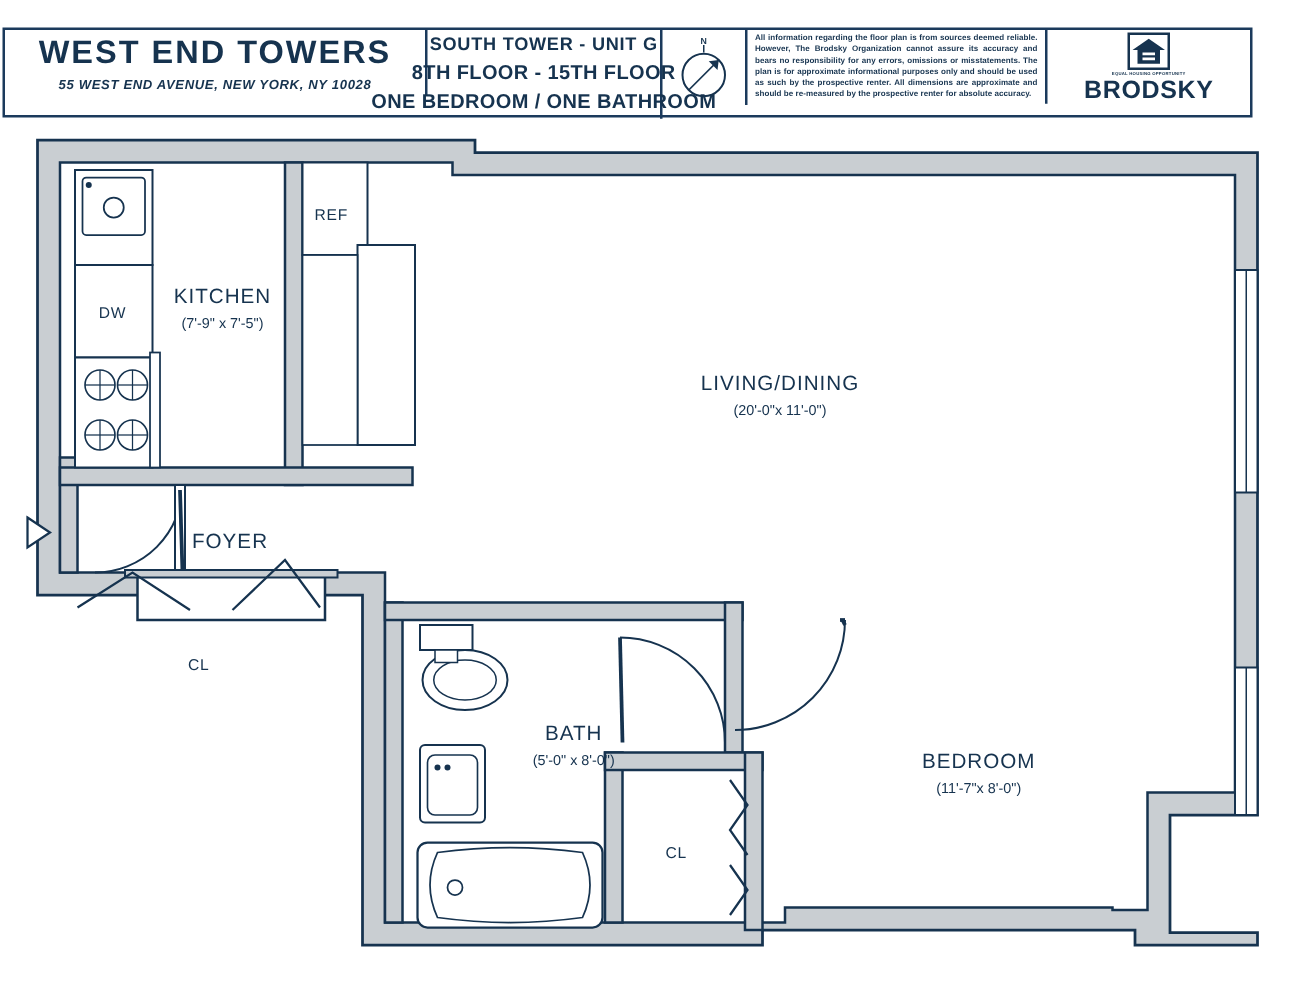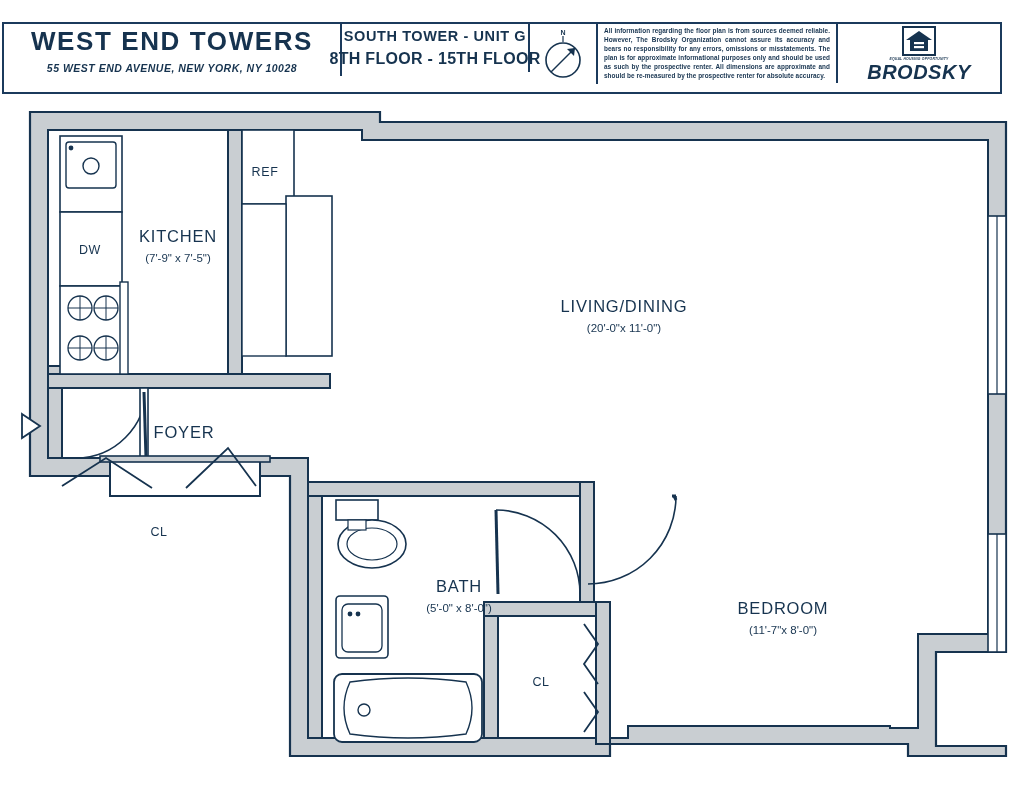--- a/index.html
+++ b/index.html
@@ -80,21 +80,21 @@
   .cell-disclaimer { width: 240px; justify-content: center; align-items: flex-start; }
   .disclaimer-text {
     font-size: 6.4px;
     line-height: 1.42;
     text-align: justify;
     color: #16334f;
     font-weight: bold;
     letter-spacing: 0.05px;
   }
 
-  .cell-logo { flex: 1; font-style: italic; }
+  .cell-logo { flex: 1; }
   .logo-mark {
     width: 34px; height: 30px;
     border: 2px solid #16334f;
     position: relative;
     box-sizing: border-box;
     margin-bottom: 1px;
   }
   .logo-text {
     font-size: 20px;
     font-weight: bold;
@@ -131,20 +131,21 @@
 <div class="titlebar">
 
   <div class="tb-cell cell-building">
     <div class="building-name">WEST END TOWERS</div>
     <div class="building-addr">55 WEST END AVENUE, NEW YORK, NY 10028</div>
   </div>
 
   <div class="tb-cell cell-unit">
     <div class="unit-line1">SOUTH TOWER - UNIT G</div>
     <div class="unit-line2">8TH FLOOR - 15TH FLOOR</div>
+    <div class="unit-line3">ONE BEDROOM / ONE BATHROOM</div>
   </div>
 
   <div class="tb-cell cell-compass">
     <div class="compass-wrap">
       <svg width="52" height="56" viewBox="0 0 52 56">
         <text x="26" y="9" font-size="7" font-weight="bold" text-anchor="middle" fill="#16334f" font-family="Liberation Sans, sans-serif">N</text>
         <line x1="26" y1="10" x2="26" y2="16" stroke="#16334f" stroke-width="1.2"></line>
         <circle cx="26" cy="34" r="17" fill="none" stroke="#16334f" stroke-width="1.6"></circle>
         <line x1="14" y1="46" x2="38" y2="22" stroke="#16334f" stroke-width="1.4"></line>
         <path d="M38 22 L30 23 L37 30 Z" fill="#16334f"></path>

